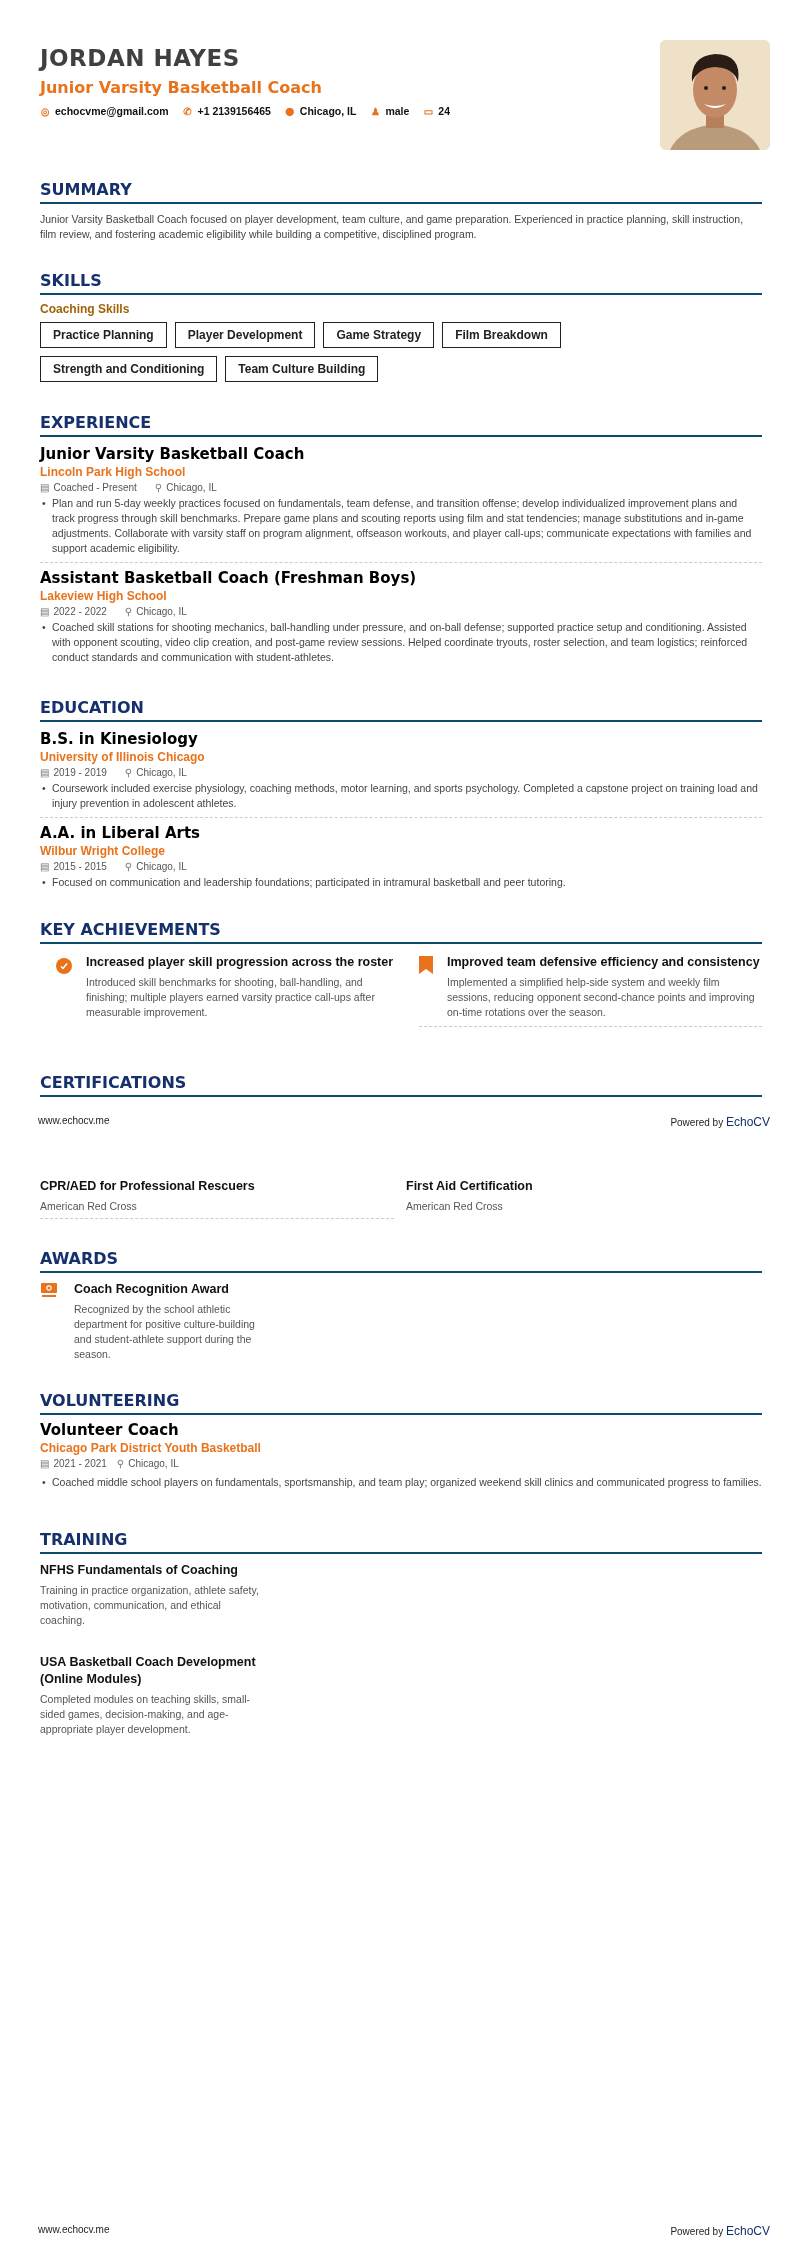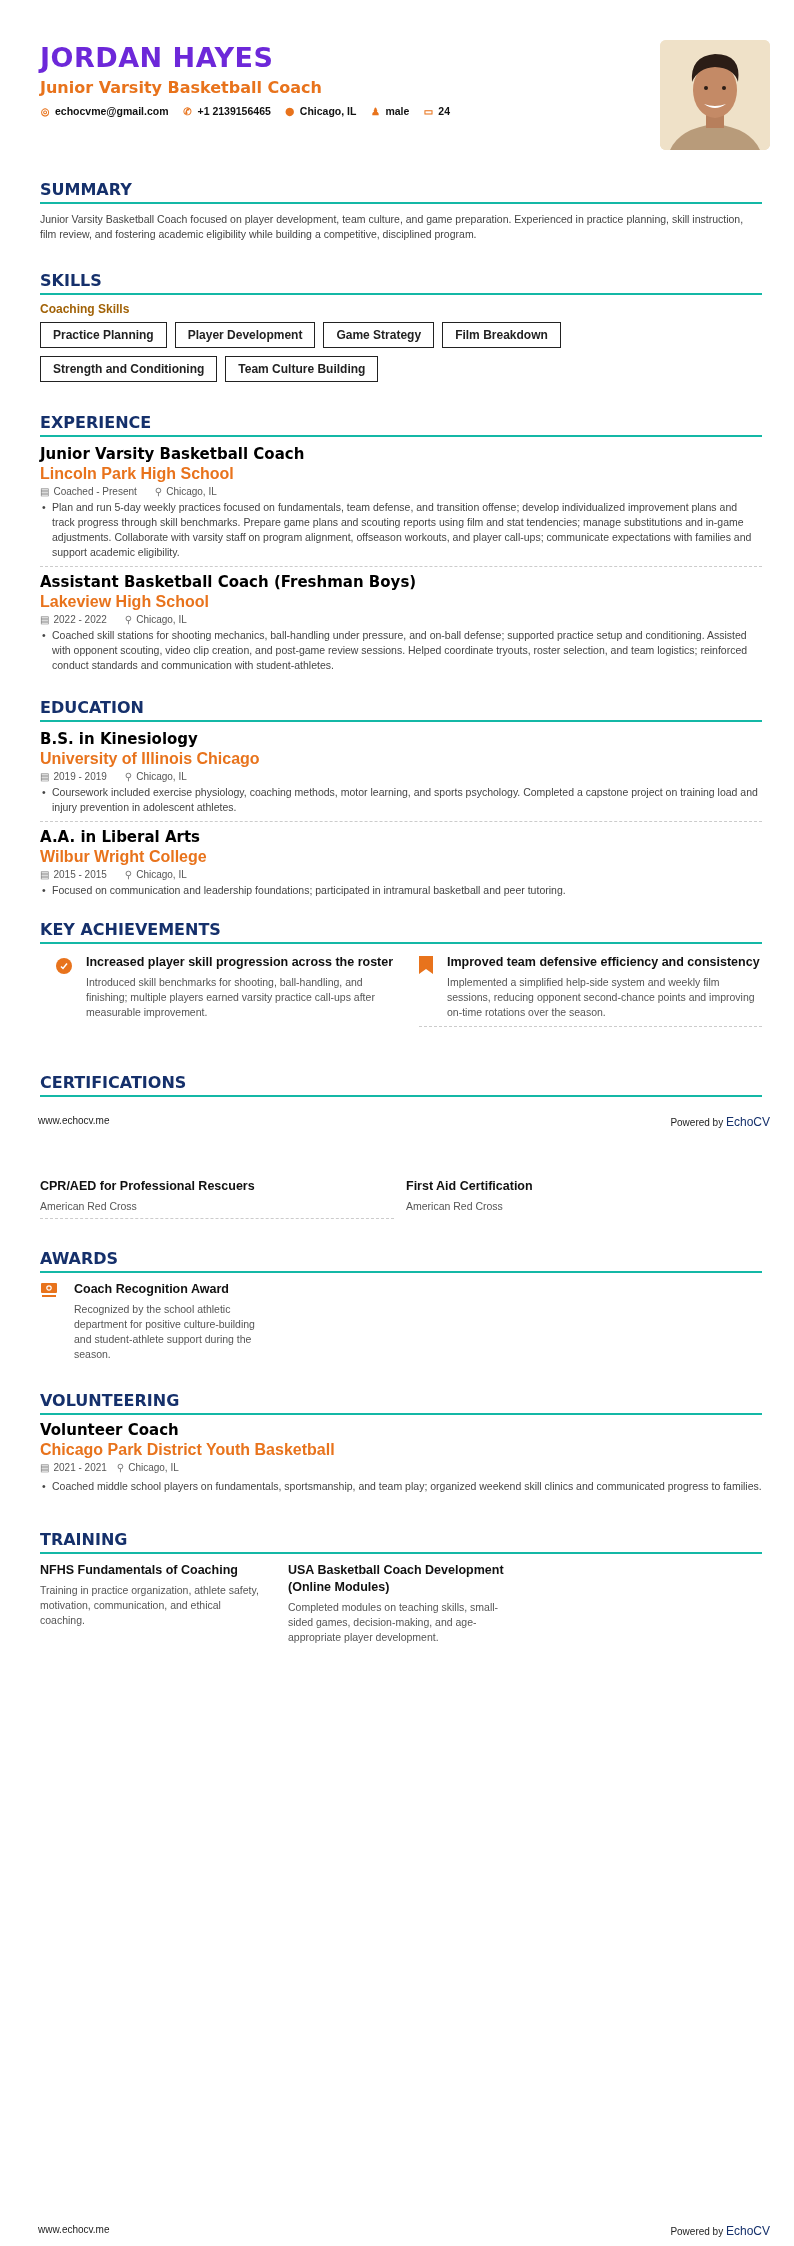--- a/index.html
+++ b/index.html
@@ -1,31 +1,31 @@
 <!DOCTYPE html>
 <html><head>
 <meta charset="utf-8">
 <style>
   * { box-sizing: border-box; margin: 0; padding: 0; }
   body { width: 794px; height: 2246px; background: #fff; font-family: "Liberation Sans", sans-serif; color: #222; position: relative; overflow: hidden; }
   .page { position: absolute; left: 40px; right: 32px; }
-  .name { font-family: "DejaVu Sans", sans-serif; font-weight: bold; font-size: 27px; letter-spacing: 0.5px; color: #6d28d9; line-height: 36px; }
+  .name { font-family: "DejaVu Sans", sans-serif; font-weight: bold; font-size: 23px; letter-spacing: 0.5px; color: #404040; line-height: 36px; }
   .title { font-family: "DejaVu Sans", sans-serif; font-weight: bold; font-size: 16px; color: #e8731c; margin-top: 2px; }
   .contacts { display: flex; gap: 14px; margin-top: 8px; font-size: 10.5px; font-weight: bold; color: #111; align-items: center; }
   .contacts .c { display: flex; align-items: center; gap: 5px; }
   .ic { color: #e8731c; font-size: 10px; display: inline-block; width: 10px; text-align: center; }
   .photo { position: absolute; top: 40px; right: 24px; width: 110px; height: 110px; border-radius: 6px; overflow: hidden; background: linear-gradient(160deg,#f4e6cf,#e9d4b3); }
   .section { position: absolute; left: 40px; right: 32px; }
-  .sh { font-family: "DejaVu Sans", sans-serif; font-weight: bold; font-size: 16px; color: #15306b; padding-bottom: 3px; border-bottom: 2px solid #14b8a6; }
+  .sh { font-family: "DejaVu Sans", sans-serif; font-weight: bold; font-size: 16px; color: #15306b; padding-bottom: 3px; border-bottom: 2px solid #0c4a6e; }
   .p { font-size: 10.5px; color: #444; line-height: 15px; }
   .sub-or { font-size: 12px; font-weight: bold; color: #a16207; margin-top: 7px; }
   .chips { display: flex; flex-wrap: wrap; gap: 8px; margin-top: 6px; width: 600px; }
   .chip { border: 1.5px solid #222; padding: 5px 12px; font-size: 12px; font-weight: bold; color: #222; }
   .job-t { font-family: "DejaVu Sans", sans-serif; font-weight: bold; font-size: 15px; color: #000; }
-  .org { font-size: 16px; font-weight: bold; color: #e8731c; margin-top: 2px; }
+  .org { font-size: 12px; font-weight: bold; color: #e8731c; margin-top: 2px; }
   .meta { font-size: 10px; color: #555; margin-top: 3px; display: flex; gap: 18px; }
   .meta span.ico { color: #777; margin-right: 4px; }
   .bul { position: relative; padding-left: 12px; font-size: 10.5px; color: #444; line-height: 15px; margin-top: 3px; }
   .bul::before { content: "•"; position: absolute; left: 2px; top: 0; color: #444; }
   .dash { border-bottom: 1px dashed #ccc; }
   .two { display: flex; gap: 20px; }
   .ach { width: 350px; display: flex; gap: 14px; padding-bottom: 6px; }
   .ach-t { font-size: 12.5px; font-weight: bold; color: #111; line-height: 17px; }
   .ach-d { font-size: 10.5px; color: #555; line-height: 15px; margin-top: 4px; }
   .footer { position: absolute; left: 38px; right: 24px; display: flex; justify-content: space-between; font-size: 10px; color: #222; }
@@ -203,21 +203,21 @@
     <div class="meta" style="gap:10px">
         <span><span class="ico">▤</span><span>2021 - 2021</span></span>
         <span><span class="ico">⚲</span><span>Chicago, IL</span></span>
       </div>
     <div class="bul" style="margin-top:6px">Coached middle school players on fundamentals, sportsmanship, and team play; organized weekend skill clinics and communicated progress to families.</div>
   </div>
 </div>
 
 <div class="section" style="top:1530px;">
   <div class="sh">TRAINING</div>
-  <div style="display:flex;gap:26px;margin-top:8px;">
+  <div style="display:flex;gap:26px;margin-top:8px;flex-direction:column;">
     <div style="width:222px">
       <div class="ach-t">NFHS Fundamentals of Coaching</div>
       <div class="ach-d">Training in practice organization, athlete safety, motivation, communication, and ethical coaching.</div>
     </div>
     <div style="width:222px">
       <div class="ach-t">USA Basketball Coach Development (Online Modules)</div>
       <div class="ach-d">Completed modules on teaching skills, small-sided games, decision-making, and age-appropriate player development.</div>
     </div>
   </div>
 </div>

